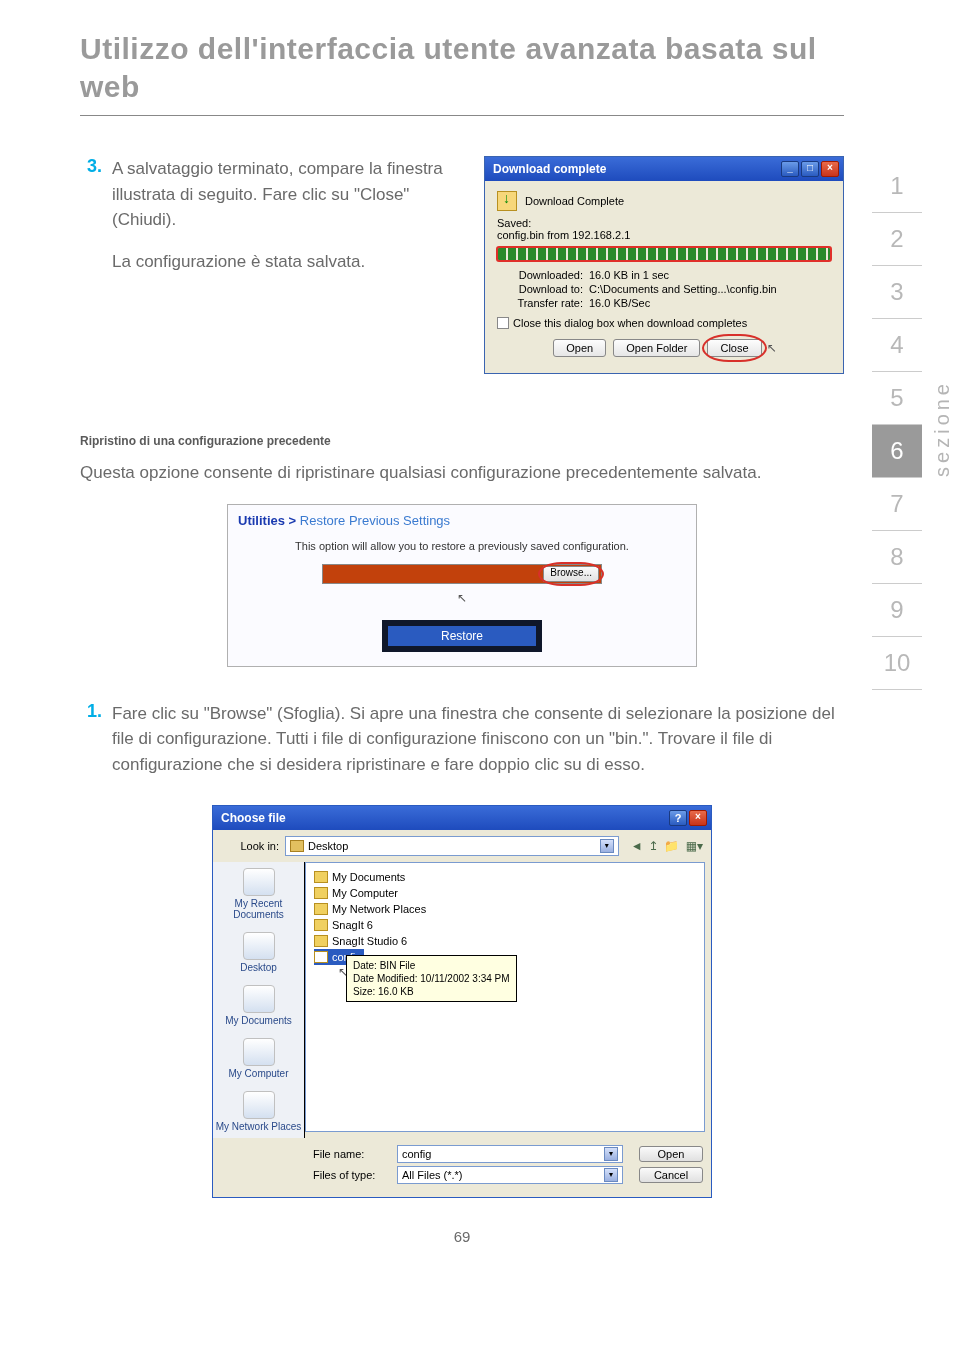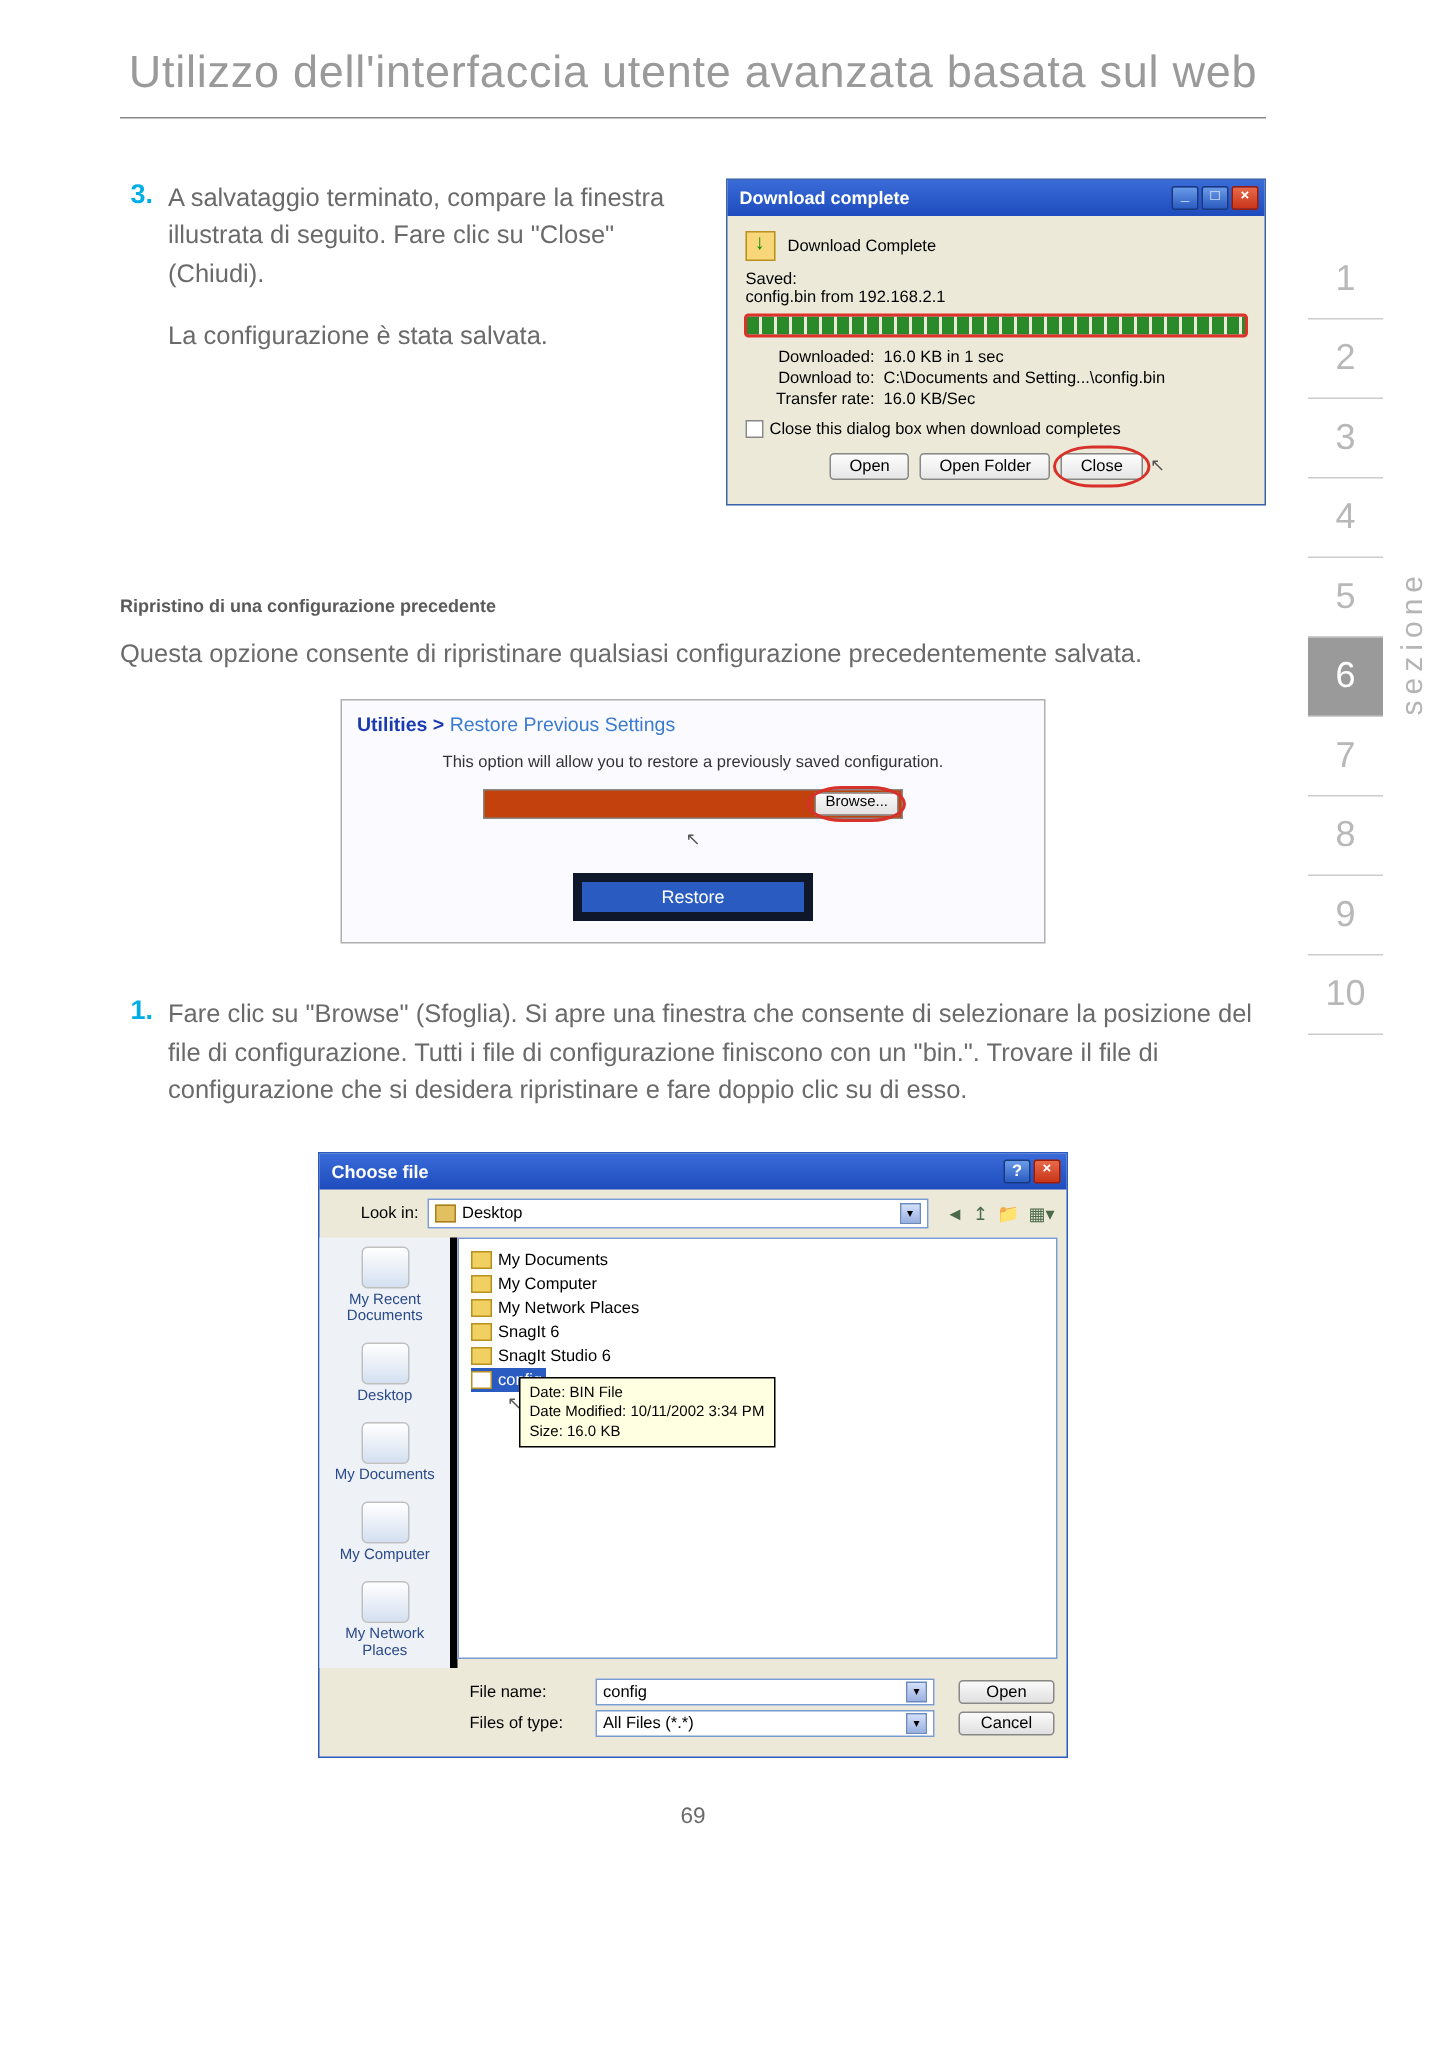--- a/index.html
+++ b/index.html
@@ -10,28 +10,27 @@
     font-family: Arial, Helvetica, sans-serif;
     color: #5a5a5a;
     position: relative;
   }
   .page {
     padding: 30px 110px 30px 80px;
     position: relative;
   }
   .page-title {
     font-size: 30px;
-    font-weight: 400;
+    font-weight: 700;
     color: #9a9a9a;
     line-height: 1.25;
     letter-spacing: 0.5px;
     border-bottom: 1px solid #888;
     padding-bottom: 10px;
     margin-bottom: 40px;
-    text-align: center;
   }
   .section-nav {
     position: absolute;
     right: 32px;
     top: 160px;
     width: 50px;
     text-align: center;
   }
   .section-nav-label {
     position: absolute;
@@ -205,21 +204,21 @@
   .lookin-row { padding:6px 8px; display:flex; align-items:center; gap:6px; }
   .lookin-lbl { width:58px; text-align:right; }
   .lookin-sel {
     flex:1; height:20px; border:1px solid #7a9bd0; background:#fff;
     display:flex; align-items:center; padding:0 4px; gap:4px;
   }
   .cf-icon { width:14px; height:12px; background:#e2c060; border:1px solid #a88020; display:inline-block; }
   .tool-icons { display:flex; gap:6px; margin-left:6px; font-size:12px; color:#4a6a4a; }
   .cf-body { display:flex; }
   .places {
-    width:92px; background:#eef1f6; border-right:5px solid #000000;
+    width:92px; background:#eef1f6; border-right:1px solid #000000;
     display:flex; flex-direction:column;
   }
   .place { text-align:center; padding:6px 2px; font-size:10px; color:#2a4a8a; }
   .place-ico { width:32px; height:28px; margin:0 auto 2px auto; border:1px solid #c0c0c0; background:linear-gradient(#fff,#d4e0f0); border-radius:4px; }
   .filelist {
     flex:1; background:#fff; min-height:200px; padding:6px 8px; position:relative;
     border:1px solid #7a9bd0; margin:0 6px 6px 0;
   }
   .fitem { display:flex; align-items:center; gap:4px; height:16px; }
   .fitem .fi { width:14px; height:12px; background:#f0d060; border:1px solid #b89020; }

